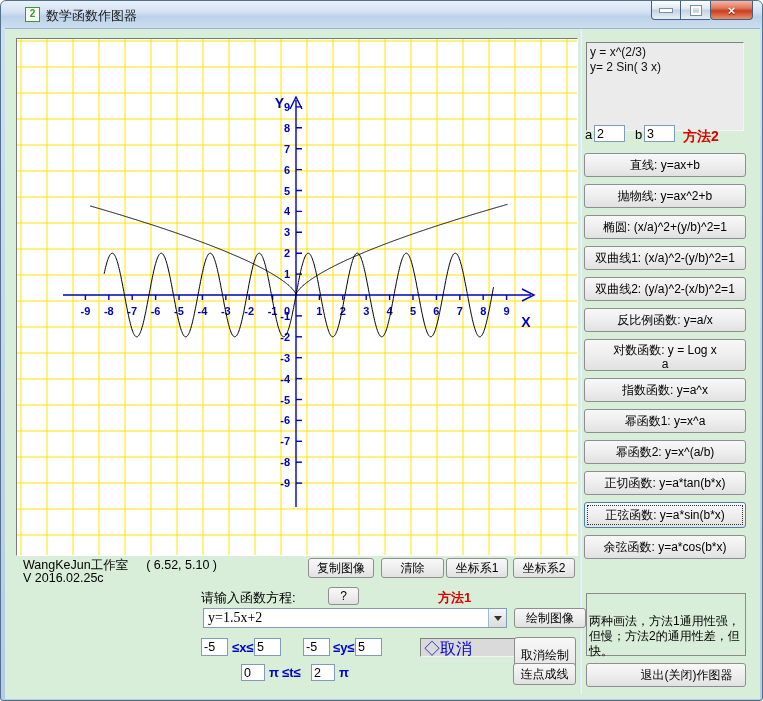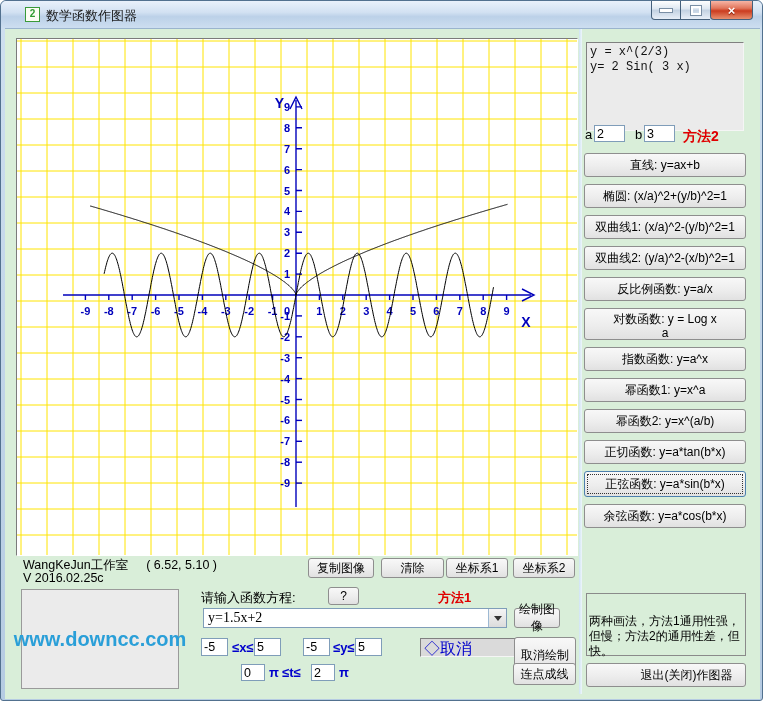--- a/index.html
+++ b/index.html
@@ -56,21 +56,21 @@
   .tri{width:0;height:0;border-left:4px solid transparent;border-right:4px solid transparent;
     border-top:5px solid #333;}
   .cancel-panel{position:absolute;left:392px;top:637px;width:111px;height:19px;background:#dadada;
     border:1px solid;border-color:#808080 #f5f5f5 #f5f5f5 #808080;box-sizing:border-box;
     font-size:16px;color:#0000cc;padding-left:3px;margin-left:27px;}
   .hint{position:absolute;left:386px;top:660px;width:124px;font-size:11.5px;line-height:13px;
     color:#000;text-align:center;white-space:nowrap;}
   
   .eqbox{position:absolute;left:585px;top:41px;width:158px;height:89px;background:#ebebeb;
     border:1px solid;border-color:#808080 #f5f5f5 #f5f5f5 #808080;box-sizing:border-box;
-    font-size:12px;color:#111;padding:2px 3px;line-height:15px;font-family:Liberation Mono, monospace;}
+    font-size:12px;color:#111;padding:2px 3px;line-height:15px;}
   .fnlist{position:absolute;left:583px;top:152px;width:162px;display:flex;flex-direction:column;gap:7px;}
   .fn-btn{box-sizing:border-box;width:162px;height:24px;background:linear-gradient(#f8f8f8,#ededed 55%,#e1e1e1);
     border:1px solid #8e8e8e;border-radius:3px;font-size:12px;font-family:inherit;color:#000;
     display:flex;flex-direction:column;align-items:center;justify-content:center;padding:0;cursor:default;}
   .fn-btn.tall{height:32px;}
   .fn-btn.focus26{height:26px;}
   .fn-btn.focused{border:1px solid #4d80ad;outline:1px dotted #333;outline-offset:-4px;}
   .fn-btn .l2{line-height:10px;font-size:12px;}
   .infobox{position:absolute;left:585px;top:592px;width:160px;height:63px;border:1px solid #8a8a8a;
     box-sizing:border-box;font-size:12px;line-height:15px;color:#000;padding:20px 2px;}
@@ -234,40 +234,37 @@
           <polyline points="73.1,166.9 73.5,167.1 74.0,167.2 74.5,167.3 75.0,167.5 75.4,167.6 75.9,167.7 76.4,167.9 76.8,168.0 77.3,168.1 77.8,168.3 78.2,168.4 78.7,168.5 79.2,168.7 79.6,168.8 80.1,169.0 80.6,169.1 81.0,169.2 81.5,169.4 82.0,169.5 82.4,169.6 82.9,169.8 83.4,169.9 83.8,170.0 84.3,170.2 84.8,170.3 85.2,170.5 85.7,170.6 86.2,170.7 86.7,170.9 87.1,171.0 87.6,171.2 88.1,171.3 88.5,171.4 89.0,171.6 89.5,171.7 89.9,171.8 90.4,172.0 90.9,172.1 91.3,172.3 91.8,172.4 92.3,172.5 92.7,172.7 93.2,172.8 93.7,173.0 94.1,173.1 94.6,173.2 95.1,173.4 95.5,173.5 96.0,173.7 96.5,173.8 96.9,173.9 97.4,174.1 97.9,174.2 98.4,174.4 98.8,174.5 99.3,174.6 99.8,174.8 100.2,174.9 100.7,175.1 101.2,175.2 101.6,175.4 102.1,175.5 102.6,175.6 103.0,175.8 103.5,175.9 104.0,176.1 104.4,176.2 104.9,176.3 105.4,176.5 105.8,176.6 106.3,176.8 106.8,176.9 107.2,177.1 107.7,177.2 108.2,177.4 108.6,177.5 109.1,177.6 109.6,177.8 110.1,177.9 110.5,178.1 111.0,178.2 111.5,178.4 111.9,178.5 112.4,178.6 112.9,178.8 113.3,178.9 113.8,179.1 114.3,179.2 114.7,179.4 115.2,179.5 115.7,179.7 116.1,179.8 116.6,180.0 117.1,180.1 117.5,180.3 118.0,180.4 118.5,180.5 118.9,180.7 119.4,180.8 119.9,181.0 120.3,181.1 120.8,181.3 121.3,181.4 121.8,181.6 122.2,181.7 122.7,181.9 123.2,182.0 123.6,182.2 124.1,182.3 124.6,182.5 125.0,182.6 125.5,182.8 126.0,182.9 126.4,183.1 126.9,183.2 127.4,183.4 127.8,183.5 128.3,183.7 128.8,183.8 129.2,184.0 129.7,184.1 130.2,184.3 130.6,184.4 131.1,184.6 131.6,184.7 132.0,184.9 132.5,185.0 133.0,185.2 133.5,185.3 133.9,185.5 134.4,185.6 134.9,185.8 135.3,185.9 135.8,186.1 136.3,186.2 136.7,186.4 137.2,186.5 137.7,186.7 138.1,186.8 138.6,187.0 139.1,187.1 139.5,187.3 140.0,187.5 140.5,187.6 140.9,187.8 141.4,187.9 141.9,188.1 142.3,188.2 142.8,188.4 143.3,188.5 143.7,188.7 144.2,188.8 144.7,189.0 145.2,189.2 145.6,189.3 146.1,189.5 146.6,189.6 147.0,189.8 147.5,189.9 148.0,190.1 148.4,190.2 148.9,190.4 149.4,190.6 149.8,190.7 150.3,190.9 150.8,191.0 151.2,191.2 151.7,191.4 152.2,191.5 152.6,191.7 153.1,191.8 153.6,192.0 154.0,192.1 154.5,192.3 155.0,192.5 155.4,192.6 155.9,192.8 156.4,192.9 156.9,193.1 157.3,193.3 157.8,193.4 158.3,193.6 158.7,193.8 159.2,193.9 159.7,194.1 160.1,194.2 160.6,194.4 161.1,194.6 161.5,194.7 162.0,194.9 162.5,195.1 162.9,195.2 163.4,195.4 163.9,195.5 164.3,195.7 164.8,195.9 165.3,196.0 165.7,196.2 166.2,196.4 166.7,196.5 167.1,196.7 167.6,196.9 168.1,197.0 168.6,197.2 169.0,197.4 169.5,197.5 170.0,197.7 170.4,197.9 170.9,198.0 171.4,198.2 171.8,198.4 172.3,198.5 172.8,198.7 173.2,198.9 173.7,199.0 174.2,199.2 174.6,199.4 175.1,199.5 175.6,199.7 176.0,199.9 176.5,200.1 177.0,200.2 177.4,200.4 177.9,200.6 178.4,200.7 178.8,200.9 179.3,201.1 179.8,201.2 180.3,201.4 180.7,201.6 181.2,201.8 181.7,201.9 182.1,202.1 182.6,202.3 183.1,202.5 183.5,202.6 184.0,202.8 184.5,203.0 184.9,203.2 185.4,203.3 185.9,203.5 186.3,203.7 186.8,203.9 187.3,204.0 187.7,204.2 188.2,204.4 188.7,204.6 189.1,204.7 189.6,204.9 190.1,205.1 190.5,205.3 191.0,205.5 191.5,205.6 192.0,205.8 192.4,206.0 192.9,206.2 193.4,206.4 193.8,206.5 194.3,206.7 194.8,206.9 195.2,207.1 195.7,207.3 196.2,207.5 196.6,207.6 197.1,207.8 197.6,208.0 198.0,208.2 198.5,208.4 199.0,208.6 199.4,208.7 199.9,208.9 200.4,209.1 200.8,209.3 201.3,209.5 201.8,209.7 202.2,209.9 202.7,210.0 203.2,210.2 203.7,210.4 204.1,210.6 204.6,210.8 205.1,211.0 205.5,211.2 206.0,211.4 206.5,211.6 206.9,211.8 207.4,211.9 207.9,212.1 208.3,212.3 208.8,212.5 209.3,212.7 209.7,212.9 210.2,213.1 210.7,213.3 211.1,213.5 211.6,213.7 212.1,213.9 212.5,214.1 213.0,214.3 213.5,214.5 213.9,214.7 214.4,214.9 214.9,215.1 215.4,215.3 215.8,215.5 216.3,215.7 216.8,215.9 217.2,216.1 217.7,216.3 218.2,216.5 218.6,216.7 219.1,216.9 219.6,217.1 220.0,217.3 220.5,217.5 221.0,217.7 221.4,217.9 221.9,218.1 222.4,218.3 222.8,218.5 223.3,218.7 223.8,219.0 224.2,219.2 224.7,219.4 225.2,219.6 225.6,219.8 226.1,220.0 226.6,220.2 227.1,220.4 227.5,220.6 228.0,220.9 228.5,221.1 228.9,221.3 229.4,221.5 229.9,221.7 230.3,221.9 230.8,222.2 231.3,222.4 231.7,222.6 232.2,222.8 232.7,223.0 233.1,223.3 233.6,223.5 234.1,223.7 234.5,223.9 235.0,224.2 235.5,224.4 235.9,224.6 236.4,224.8 236.9,225.1 237.3,225.3 237.8,225.5 238.3,225.8 238.8,226.0 239.2,226.2 239.7,226.5 240.2,226.7 240.6,226.9 241.1,227.2 241.6,227.4 242.0,227.6 242.5,227.9 243.0,228.1 243.4,228.4 243.9,228.6 244.4,228.9 244.8,229.1 245.3,229.3 245.8,229.6 246.2,229.8 246.7,230.1 247.2,230.3 247.6,230.6 248.1,230.9 248.6,231.1 249.0,231.4 249.5,231.6 250.0,231.9 250.5,232.1 250.9,232.4 251.4,232.7 251.9,232.9 252.3,233.2 252.8,233.5 253.3,233.7 253.7,234.0 254.2,234.3 254.7,234.5 255.1,234.8 255.6,235.1 256.1,235.4 256.5,235.7 257.0,235.9 257.5,236.2 257.9,236.5 258.4,236.8 258.9,237.1 259.3,237.4 259.8,237.7 260.3,238.0 260.7,238.3 261.2,238.6 261.7,238.9 262.2,239.2 262.6,239.5 263.1,239.8 263.6,240.2 264.0,240.5 264.5,240.8 265.0,241.1 265.4,241.5 265.9,241.8 266.4,242.1 266.8,242.5 267.3,242.8 267.8,243.2 268.2,243.5 268.7,243.9 269.2,244.3 269.6,244.7 270.1,245.0 270.6,245.4 271.0,245.8 271.5,246.2 272.0,246.6 272.4,247.1 272.9,247.5 273.4,247.9 273.9,248.4 274.3,248.9 274.8,249.3 275.3,249.8 275.7,250.4 276.2,250.9 276.7,251.5 277.1,252.1 277.6,252.8 278.1,253.6 278.5,254.5 279.0,256.0 279.5,254.5 279.9,253.6 280.4,252.8 280.9,252.1 281.3,251.5 281.8,250.9 282.3,250.4 282.7,249.8 283.2,249.3 283.7,248.9 284.1,248.4 284.6,247.9 285.1,247.5 285.6,247.1 286.0,246.6 286.5,246.2 287.0,245.8 287.4,245.4 287.9,245.0 288.4,244.7 288.8,244.3 289.3,243.9 289.8,243.5 290.2,243.2 290.7,242.8 291.2,242.5 291.6,242.1 292.1,241.8 292.6,241.5 293.0,241.1 293.5,240.8 294.0,240.5 294.4,240.2 294.9,239.8 295.4,239.5 295.8,239.2 296.3,238.9 296.8,238.6 297.3,238.3 297.7,238.0 298.2,237.7 298.7,237.4 299.1,237.1 299.6,236.8 300.1,236.5 300.5,236.2 301.0,235.9 301.5,235.7 301.9,235.4 302.4,235.1 302.9,234.8 303.3,234.5 303.8,234.3 304.3,234.0 304.7,233.7 305.2,233.5 305.7,233.2 306.1,232.9 306.6,232.7 307.1,232.4 307.5,232.1 308.0,231.9 308.5,231.6 309.0,231.4 309.4,231.1 309.9,230.9 310.4,230.6 310.8,230.3 311.3,230.1 311.8,229.8 312.2,229.6 312.7,229.3 313.2,229.1 313.6,228.9 314.1,228.6 314.6,228.4 315.0,228.1 315.5,227.9 316.0,227.6 316.4,227.4 316.9,227.2 317.4,226.9 317.8,226.7 318.3,226.5 318.8,226.2 319.2,226.0 319.7,225.8 320.2,225.5 320.7,225.3 321.1,225.1 321.6,224.8 322.1,224.6 322.5,224.4 323.0,224.2 323.5,223.9 323.9,223.7 324.4,223.5 324.9,223.3 325.3,223.0 325.8,222.8 326.3,222.6 326.7,222.4 327.2,222.2 327.7,221.9 328.1,221.7 328.6,221.5 329.1,221.3 329.5,221.1 330.0,220.9 330.5,220.6 330.9,220.4 331.4,220.2 331.9,220.0 332.4,219.8 332.8,219.6 333.3,219.4 333.8,219.2 334.2,219.0 334.7,218.7 335.2,218.5 335.6,218.3 336.1,218.1 336.6,217.9 337.0,217.7 337.5,217.5 338.0,217.3 338.4,217.1 338.9,216.9 339.4,216.7 339.8,216.5 340.3,216.3 340.8,216.1 341.2,215.9 341.7,215.7 342.2,215.5 342.6,215.3 343.1,215.1 343.6,214.9 344.1,214.7 344.5,214.5 345.0,214.3 345.5,214.1 345.9,213.9 346.4,213.7 346.9,213.5 347.3,213.3 347.8,213.1 348.3,212.9 348.7,212.7 349.2,212.5 349.7,212.3 350.1,212.1 350.6,211.9 351.1,211.8 351.5,211.6 352.0,211.4 352.5,211.2 352.9,211.0 353.4,210.8 353.9,210.6 354.3,210.4 354.8,210.2 355.3,210.0 355.8,209.9 356.2,209.7 356.7,209.5 357.2,209.3 357.6,209.1 358.1,208.9 358.6,208.7 359.0,208.6 359.5,208.4 360.0,208.2 360.4,208.0 360.9,207.8 361.4,207.6 361.8,207.5 362.3,207.3 362.8,207.1 363.2,206.9 363.7,206.7 364.2,206.5 364.6,206.4 365.1,206.2 365.6,206.0 366.0,205.8 366.5,205.6 367.0,205.5 367.5,205.3 367.9,205.1 368.4,204.9 368.9,204.7 369.3,204.6 369.8,204.4 370.3,204.2 370.7,204.0 371.2,203.9 371.7,203.7 372.1,203.5 372.6,203.3 373.1,203.2 373.5,203.0 374.0,202.8 374.5,202.6 374.9,202.5 375.4,202.3 375.9,202.1 376.3,201.9 376.8,201.8 377.3,201.6 377.7,201.4 378.2,201.2 378.7,201.1 379.2,200.9 379.6,200.7 380.1,200.6 380.6,200.4 381.0,200.2 381.5,200.1 382.0,199.9 382.4,199.7 382.9,199.5 383.4,199.4 383.8,199.2 384.3,199.0 384.8,198.9 385.2,198.7 385.7,198.5 386.2,198.4 386.6,198.2 387.1,198.0 387.6,197.9 388.0,197.7 388.5,197.5 389.0,197.4 389.4,197.2 389.9,197.0 390.4,196.9 390.9,196.7 391.3,196.5 391.8,196.4 392.3,196.2 392.7,196.0 393.2,195.9 393.7,195.7 394.1,195.5 394.6,195.4 395.1,195.2 395.5,195.1 396.0,194.9 396.5,194.7 396.9,194.6 397.4,194.4 397.9,194.2 398.3,194.1 398.8,193.9 399.3,193.8 399.7,193.6 400.2,193.4 400.7,193.3 401.1,193.1 401.6,192.9 402.1,192.8 402.6,192.6 403.0,192.5 403.5,192.3 404.0,192.1 404.4,192.0 404.9,191.8 405.4,191.7 405.8,191.5 406.3,191.4 406.8,191.2 407.2,191.0 407.7,190.9 408.2,190.7 408.6,190.6 409.1,190.4 409.6,190.2 410.0,190.1 410.5,189.9 411.0,189.8 411.4,189.6 411.9,189.5 412.4,189.3 412.8,189.2 413.3,189.0 413.8,188.8 414.3,188.7 414.7,188.5 415.2,188.4 415.7,188.2 416.1,188.1 416.6,187.9 417.1,187.8 417.5,187.6 418.0,187.5 418.5,187.3 418.9,187.1 419.4,187.0 419.9,186.8 420.3,186.7 420.8,186.5 421.3,186.4 421.7,186.2 422.2,186.1 422.7,185.9 423.1,185.8 423.6,185.6 424.1,185.5 424.5,185.3 425.0,185.2 425.5,185.0 426.0,184.9 426.4,184.7 426.9,184.6 427.4,184.4 427.8,184.3 428.3,184.1 428.8,184.0 429.2,183.8 429.7,183.7 430.2,183.5 430.6,183.4 431.1,183.2 431.6,183.1 432.0,182.9 432.5,182.8 433.0,182.6 433.4,182.5 433.9,182.3 434.4,182.2 434.8,182.0 435.3,181.9 435.8,181.7 436.2,181.6 436.7,181.4 437.2,181.3 437.7,181.1 438.1,181.0 438.6,180.8 439.1,180.7 439.5,180.5 440.0,180.4 440.5,180.3 440.9,180.1 441.4,180.0 441.9,179.8 442.3,179.7 442.8,179.5 443.3,179.4 443.7,179.2 444.2,179.1 444.7,178.9 445.1,178.8 445.6,178.6 446.1,178.5 446.5,178.4 447.0,178.2 447.5,178.1 447.9,177.9 448.4,177.8 448.9,177.6 449.4,177.5 449.8,177.4 450.3,177.2 450.8,177.1 451.2,176.9 451.7,176.8 452.2,176.6 452.6,176.5 453.1,176.3 453.6,176.2 454.0,176.1 454.5,175.9 455.0,175.8 455.4,175.6 455.9,175.5 456.4,175.4 456.8,175.2 457.3,175.1 457.8,174.9 458.2,174.8 458.7,174.6 459.2,174.5 459.6,174.4 460.1,174.2 460.6,174.1 461.1,173.9 461.5,173.8 462.0,173.7 462.5,173.5 462.9,173.4 463.4,173.2 463.9,173.1 464.3,173.0 464.8,172.8 465.3,172.7 465.7,172.5 466.2,172.4 466.7,172.3 467.1,172.1 467.6,172.0 468.1,171.8 468.5,171.7 469.0,171.6 469.5,171.4 469.9,171.3 470.4,171.2 470.9,171.0 471.3,170.9 471.8,170.7 472.3,170.6 472.8,170.5 473.2,170.3 473.7,170.2 474.2,170.0 474.6,169.9 475.1,169.8 475.6,169.6 476.0,169.5 476.5,169.4 477.0,169.2 477.4,169.1 477.9,169.0 478.4,168.8 478.8,168.7 479.3,168.5 479.8,168.4 480.2,168.3 480.7,168.1 481.2,168.0 481.6,167.9 482.1,167.7 482.6,167.6 483.0,167.5 483.5,167.3 484.0,167.2 484.5,167.1 484.9,166.9 485.4,166.8 485.9,166.6 486.3,166.5 486.8,166.4 487.3,166.2 487.7,166.1 488.2,166.0 488.7,165.8 489.1,165.7 489.6,165.6 490.1,165.4 490.5,165.3" fill="none" stroke="#000000" stroke-width="1"></polyline>
           <polyline points="87.1,234.8 87.6,232.6 88.1,230.6 88.5,228.7 89.0,226.8 89.5,225.1 89.9,223.4 90.4,221.9 90.9,220.5 91.3,219.3 91.8,218.1 92.3,217.2 92.7,216.3 93.2,215.6 93.7,215.0 94.1,214.6 94.6,214.3 95.1,214.2 95.5,214.2 96.0,214.4 96.5,214.7 96.9,215.2 97.4,215.9 97.9,216.6 98.4,217.5 98.8,218.6 99.3,219.8 99.8,221.1 100.2,222.5 100.7,224.1 101.2,225.8 101.6,227.5 102.1,229.4 102.6,231.4 103.0,233.5 103.5,235.6 104.0,237.9 104.4,240.2 104.9,242.5 105.4,244.9 105.8,247.3 106.3,249.8 106.8,252.3 107.2,254.8 107.7,257.3 108.2,259.8 108.6,262.3 109.1,264.8 109.6,267.2 110.1,269.6 110.5,271.9 111.0,274.2 111.5,276.4 111.9,278.6 112.4,280.7 112.9,282.6 113.3,284.5 113.8,286.3 114.3,288.0 114.7,289.5 115.2,291.0 115.7,292.3 116.1,293.5 116.6,294.5 117.1,295.4 117.5,296.2 118.0,296.8 118.5,297.3 118.9,297.6 119.4,297.8 119.9,297.8 120.3,297.7 120.8,297.4 121.3,297.0 121.8,296.4 122.2,295.7 122.7,294.8 123.2,293.8 123.6,292.7 124.1,291.4 124.6,290.0 125.0,288.5 125.5,286.9 126.0,285.1 126.4,283.3 126.9,281.3 127.4,279.3 127.8,277.1 128.3,274.9 128.8,272.7 129.2,270.4 129.7,268.0 130.2,265.5 130.6,263.1 131.1,260.6 131.6,258.1 132.0,255.6 132.5,253.1 133.0,250.6 133.5,248.1 133.9,245.7 134.4,243.3 134.9,240.9 135.3,238.6 135.8,236.3 136.3,234.2 136.7,232.1 137.2,230.1 137.7,228.1 138.1,226.3 138.6,224.6 139.1,223.0 139.5,221.5 140.0,220.2 140.5,218.9 140.9,217.9 141.4,216.9 141.9,216.1 142.3,215.4 142.8,214.9 143.3,214.5 143.7,214.3 144.2,214.2 144.7,214.3 145.2,214.5 145.6,214.9 146.1,215.4 146.6,216.1 147.0,216.9 147.5,217.8 148.0,218.9 148.4,220.1 148.9,221.5 149.4,222.9 149.8,224.5 150.3,226.2 150.8,228.1 151.2,230.0 151.7,232.0 152.2,234.1 152.6,236.3 153.1,238.5 153.6,240.8 154.0,243.2 154.5,245.6 155.0,248.0 155.4,250.5 155.9,253.0 156.4,255.5 156.9,258.0 157.3,260.5 157.8,263.0 158.3,265.4 158.7,267.9 159.2,270.3 159.7,272.6 160.1,274.9 160.6,277.1 161.1,279.2 161.5,281.2 162.0,283.2 162.5,285.0 162.9,286.8 163.4,288.4 163.9,290.0 164.3,291.4 164.8,292.6 165.3,293.8 165.7,294.8 166.2,295.6 166.7,296.4 167.1,296.9 167.6,297.4 168.1,297.7 168.6,297.8 169.0,297.8 169.5,297.6 170.0,297.3 170.4,296.8 170.9,296.2 171.4,295.4 171.8,294.5 172.3,293.5 172.8,292.3 173.2,291.0 173.7,289.6 174.2,288.0 174.6,286.4 175.1,284.6 175.6,282.7 176.0,280.7 176.5,278.7 177.0,276.5 177.4,274.3 177.9,272.0 178.4,269.7 178.8,267.3 179.3,264.9 179.8,262.4 180.3,259.9 180.7,257.4 181.2,254.9 181.7,252.4 182.1,249.9 182.6,247.4 183.1,245.0 183.5,242.6 184.0,240.2 184.5,238.0 184.9,235.7 185.4,233.6 185.9,231.5 186.3,229.5 186.8,227.6 187.3,225.8 187.7,224.1 188.2,222.6 188.7,221.1 189.1,219.8 189.6,218.6 190.1,217.6 190.5,216.7 191.0,215.9 191.5,215.2 192.0,214.8 192.4,214.4 192.9,214.2 193.4,214.2 193.8,214.3 194.3,214.6 194.8,215.0 195.2,215.6 195.7,216.3 196.2,217.1 196.6,218.1 197.1,219.2 197.6,220.5 198.0,221.9 198.5,223.4 199.0,225.0 199.4,226.7 199.9,228.6 200.4,230.5 200.8,232.6 201.3,234.7 201.8,236.9 202.2,239.1 202.7,241.5 203.2,243.8 203.7,246.3 204.1,248.7 204.6,251.2 205.1,253.7 205.5,256.2 206.0,258.7 206.5,261.2 206.9,263.7 207.4,266.1 207.9,268.5 208.3,270.9 208.8,273.2 209.3,275.5 209.7,277.7 210.2,279.8 210.7,281.8 211.1,283.7 211.6,285.5 212.1,287.3 212.5,288.9 213.0,290.4 213.5,291.7 213.9,293.0 214.4,294.1 214.9,295.0 215.4,295.9 215.8,296.5 216.3,297.1 216.8,297.5 217.2,297.7 217.7,297.8 218.2,297.7 218.6,297.5 219.1,297.2 219.6,296.7 220.0,296.0 220.5,295.2 221.0,294.3 221.4,293.2 221.9,292.0 222.4,290.6 222.8,289.2 223.3,287.6 223.8,285.9 224.2,284.1 224.7,282.2 225.2,280.2 225.6,278.1 226.1,275.9 226.6,273.7 227.1,271.4 227.5,269.0 228.0,266.6 228.5,264.2 228.9,261.7 229.4,259.2 229.9,256.7 230.3,254.2 230.8,251.7 231.3,249.2 231.7,246.7 232.2,244.3 232.7,241.9 233.1,239.6 233.6,237.3 234.1,235.1 234.5,233.0 235.0,230.9 235.5,229.0 235.9,227.1 236.4,225.3 236.9,223.7 237.3,222.2 237.8,220.8 238.3,219.5 238.8,218.3 239.2,217.3 239.7,216.4 240.2,215.7 240.6,215.1 241.1,214.7 241.6,214.4 242.0,214.2 242.5,214.2 243.0,214.4 243.4,214.7 243.9,215.1 244.4,215.7 244.8,216.5 245.3,217.4 245.8,218.4 246.2,219.6 246.7,220.9 247.2,222.3 247.6,223.8 248.1,225.5 248.6,227.3 249.0,229.1 249.5,231.1 250.0,233.1 250.5,235.3 250.9,237.5 251.4,239.8 251.9,242.1 252.3,244.5 252.8,246.9 253.3,249.4 253.7,251.9 254.2,254.4 254.7,256.9 255.1,259.4 255.6,261.9 256.1,264.4 256.5,266.8 257.0,269.2 257.5,271.6 257.9,273.9 258.4,276.1 258.9,278.3 259.3,280.3 259.8,282.3 260.3,284.2 260.7,286.0 261.2,287.7 261.7,289.3 262.2,290.8 262.6,292.1 263.1,293.3 263.6,294.3 264.0,295.3 264.5,296.1 265.0,296.7 265.4,297.2 265.9,297.6 266.4,297.7 266.8,297.8 267.3,297.7 267.8,297.4 268.2,297.0 268.7,296.5 269.2,295.8 269.6,295.0 270.1,294.0 270.6,292.9 271.0,291.6 271.5,290.2 272.0,288.7 272.4,287.1 272.9,285.4 273.4,283.6 273.9,281.6 274.3,279.6 274.8,277.5 275.3,275.3 275.7,273.0 276.2,270.7 276.7,268.4 277.1,265.9 277.6,263.5 278.1,261.0 278.5,258.5 279.0,256.0 279.5,253.5 279.9,251.0 280.4,248.5 280.9,246.1 281.3,243.6 281.8,241.3 282.3,239.0 282.7,236.7 283.2,234.5 283.7,232.4 284.1,230.4 284.6,228.4 285.1,226.6 285.6,224.9 286.0,223.3 286.5,221.8 287.0,220.4 287.4,219.1 287.9,218.0 288.4,217.0 288.8,216.2 289.3,215.5 289.8,215.0 290.2,214.6 290.7,214.3 291.2,214.2 291.6,214.3 292.1,214.4 292.6,214.8 293.0,215.3 293.5,215.9 294.0,216.7 294.4,217.7 294.9,218.7 295.4,219.9 295.8,221.2 296.3,222.7 296.8,224.3 297.3,226.0 297.7,227.8 298.2,229.7 298.7,231.7 299.1,233.7 299.6,235.9 300.1,238.1 300.5,240.4 301.0,242.8 301.5,245.2 301.9,247.6 302.4,250.1 302.9,252.6 303.3,255.1 303.8,257.6 304.3,260.1 304.7,262.6 305.2,265.1 305.7,267.5 306.1,269.9 306.6,272.2 307.1,274.5 307.5,276.7 308.0,278.9 308.5,280.9 309.0,282.9 309.4,284.7 309.9,286.5 310.4,288.2 310.8,289.7 311.3,291.1 311.8,292.4 312.2,293.6 312.7,294.6 313.2,295.5 313.6,296.3 314.1,296.9 314.6,297.3 315.0,297.6 315.5,297.8 316.0,297.8 316.4,297.6 316.9,297.3 317.4,296.9 317.8,296.3 318.3,295.6 318.8,294.7 319.2,293.7 319.7,292.5 320.2,291.2 320.7,289.8 321.1,288.3 321.6,286.7 322.1,284.9 322.5,283.0 323.0,281.1 323.5,279.0 323.9,276.9 324.4,274.7 324.9,272.4 325.3,270.1 325.8,267.7 326.3,265.3 326.7,262.8 327.2,260.3 327.7,257.8 328.1,255.3 328.6,252.8 329.1,250.3 329.5,247.8 330.0,245.4 330.5,243.0 330.9,240.6 331.4,238.3 331.9,236.1 332.4,233.9 332.8,231.8 333.3,229.8 333.8,227.9 334.2,226.1 334.7,224.4 335.2,222.8 335.6,221.4 336.1,220.0 336.6,218.8 337.0,217.7 337.5,216.8 338.0,216.0 338.4,215.3 338.9,214.8 339.4,214.5 339.8,214.3 340.3,214.2 340.8,214.3 341.2,214.5 341.7,214.9 342.2,215.5 342.6,216.1 343.1,217.0 343.6,217.9 344.1,219.0 344.5,220.3 345.0,221.6 345.5,223.1 345.9,224.7 346.4,226.5 346.9,228.3 347.3,230.2 347.8,232.2 348.3,234.3 348.7,236.5 349.2,238.8 349.7,241.1 350.1,243.5 350.6,245.9 351.1,248.3 351.5,250.8 352.0,253.3 352.5,255.8 352.9,258.3 353.4,260.8 353.9,263.3 354.3,265.7 354.8,268.2 355.3,270.5 355.8,272.9 356.2,275.1 356.7,277.3 357.2,279.4 357.6,281.5 358.1,283.4 358.6,285.3 359.0,287.0 359.5,288.6 360.0,290.1 360.4,291.5 360.9,292.8 361.4,293.9 361.8,294.9 362.3,295.7 362.8,296.4 363.2,297.0 363.7,297.4 364.2,297.7 364.6,297.8 365.1,297.8 365.6,297.6 366.0,297.2 366.5,296.8 367.0,296.1 367.5,295.3 367.9,294.4 368.4,293.4 368.9,292.2 369.3,290.9 369.8,289.4 370.3,287.9 370.7,286.2 371.2,284.4 371.7,282.5 372.1,280.5 372.6,278.4 373.1,276.3 373.5,274.0 374.0,271.8 374.5,269.4 374.9,267.0 375.4,264.6 375.9,262.1 376.3,259.6 376.8,257.1 377.3,254.6 377.7,252.1 378.2,249.6 378.7,247.1 379.2,244.7 379.6,242.3 380.1,240.0 380.6,237.7 381.0,235.5 381.5,233.3 382.0,231.3 382.4,229.3 382.9,227.4 383.4,225.6 383.8,224.0 384.3,222.4 384.8,221.0 385.2,219.7 385.7,218.5 386.2,217.5 386.6,216.6 387.1,215.8 387.6,215.2 388.0,214.7 388.5,214.4 389.0,214.2 389.4,214.2 389.9,214.3 390.4,214.6 390.9,215.1 391.3,215.6 391.8,216.4 392.3,217.2 392.7,218.2 393.2,219.4 393.7,220.6 394.1,222.0 394.6,223.6 395.1,225.2 395.5,227.0 396.0,228.8 396.5,230.8 396.9,232.8 397.4,234.9 397.9,237.1 398.3,239.4 398.8,241.7 399.3,244.1 399.7,246.6 400.2,249.0 400.7,251.5 401.1,254.0 401.6,256.5 402.1,259.0 402.6,261.5 403.0,264.0 403.5,266.4 404.0,268.8 404.4,271.2 404.9,273.5 405.4,275.7 405.8,277.9 406.3,280.0 406.8,282.0 407.2,283.9 407.7,285.8 408.2,287.5 408.6,289.1 409.1,290.5 409.6,291.9 410.0,293.1 410.5,294.2 411.0,295.1 411.4,295.9 411.9,296.6 412.4,297.1 412.8,297.5 413.3,297.7 413.8,297.8 414.3,297.7 414.7,297.5 415.2,297.1 415.7,296.6 416.1,295.9 416.6,295.1 417.1,294.1 417.5,293.1 418.0,291.8 418.5,290.5 418.9,289.0 419.4,287.4 419.9,285.7 420.3,283.9 420.8,281.9 421.3,279.9 421.7,277.8 422.2,275.7 422.7,273.4 423.1,271.1 423.6,268.7 424.1,266.3 424.5,263.9 425.0,261.4 425.5,258.9 426.0,256.4 426.4,253.9 426.9,251.4 427.4,248.9 427.8,246.5 428.3,244.0 428.8,241.6 429.2,239.3 429.7,237.1 430.2,234.9 430.6,232.7 431.1,230.7 431.6,228.7 432.0,226.9 432.5,225.1 433.0,223.5 433.4,222.0 433.9,220.6 434.4,219.3 434.8,218.2 435.3,217.2 435.8,216.3 436.2,215.6 436.7,215.0 437.2,214.6 437.7,214.3 438.1,214.2 438.6,214.2 439.1,214.4 439.5,214.7 440.0,215.2 440.5,215.8 440.9,216.6 441.4,217.5 441.9,218.5 442.3,219.7 442.8,221.0 443.3,222.5 443.7,224.0 444.2,225.7 444.7,227.5 445.1,229.4 445.6,231.3 446.1,233.4 446.5,235.6 447.0,237.8 447.5,240.1 447.9,242.4 448.4,244.8 448.9,247.2 449.4,249.7 449.8,252.2 450.3,254.7 450.8,257.2 451.2,259.7 451.7,262.2 452.2,264.7 452.6,267.1 453.1,269.5 453.6,271.8 454.0,274.1 454.5,276.4 455.0,278.5 455.4,280.6 455.9,282.6 456.4,284.5 456.8,286.2 457.3,287.9 457.8,289.5 458.2,290.9 458.7,292.2 459.2,293.4 459.6,294.5 460.1,295.4 460.6,296.1 461.1,296.8 461.5,297.3 462.0,297.6 462.5,297.8 462.9,297.8 463.4,297.7 463.9,297.4 464.3,297.0 464.8,296.4 465.3,295.7 465.7,294.8 466.2,293.9 466.7,292.7 467.1,291.5 467.6,290.1 468.1,288.6 468.5,286.9 469.0,285.2 469.5,283.3 469.9,281.4 470.4,279.4 470.9,277.2 471.3,275.0 471.8,272.8 472.3,270.4 472.8,268.1 473.2,265.6 473.7,263.2 474.2,260.7 474.6,258.2 475.1,255.7 475.6,253.2 476.0,250.7 476.5,248.2" fill="none" stroke="#000000" stroke-width="1"></polyline>
         </g>
     </svg>
   </div>
 
   <div class="status" style="left:22px;top:556px;">
     <span>WangKeJun工作室</span><span class="coords">( 6.52,  5.10 )</span>
   </div>
   <div class="status" style="left:22px;top:570px;">V 2016.02.25c</div>
-  <div class="wmbox">
-    <span class="wm">www.downcc.com</span>
-  </div>
 
   <button class="btn" style="left:307px;top:557px;width:66px;height:20px;">复制图像</button>
   <button class="btn" style="left:380px;top:557px;width:63px;height:20px;">清除</button>
   <button class="btn" style="left:445px;top:557px;width:62px;height:20px;">坐标系1</button>
   <button class="btn" style="left:512px;top:557px;width:62px;height:20px;">坐标系2</button>
 
   <div class="lbl" style="left:200px;top:588px;">请输入函数方程:</div>
   <button class="btn" style="left:327px;top:586px;width:31px;height:18px;">?</button>
   <div class="lbl red" style="left:437px;top:588px;">方法1</div>
 
   <div class="combo">
     <div class="combo-text">y=1.5x+2</div>
     <div class="combo-btn">
         <span class="tri"></span>
       </div>
   </div>
-  <button class="btn" style="left:513px;top:607px;width:46px;height:20px;text-align:center;">绘制图像</button>
+  <button class="btn" style="left:513px;top:607px;width:72px;height:20px;text-align:center;">绘制图像</button>
 
   <input class="tbox" style="left: 200px; top: 637px; width: 27px; height: 18px;" value="-5">
   <div class="lbl blue" style="left:231px;top:639px;">≤x≤</div>
   <input class="tbox" style="left: 253px; top: 637px; width: 27px; height: 18px;" value="5">
   <input class="tbox" style="left: 302px; top: 637px; width: 27px; height: 18px;" value="-5">
   <div class="lbl blue" style="left:332px;top:639px;">≤y≤</div>
   <input class="tbox" style="left: 354px; top: 637px; width: 27px; height: 18px;" value="5">
   <div class="cancel-panel">◇取消</div>
   <button class="btn" style="left:513px;top:636px;width:62px;height:36px;">取消绘制</button>
 
@@ -287,20 +284,23 @@
   <input class="tbox" style="left: 593px; top: 124px; width: 31px; height: 17px;" value="2">
   <span class="lbl" style="left:634px;top:126px;">b</span>
   <input class="tbox" style="left: 643px; top: 124px; width: 31px; height: 17px;" value="3">
   <span class="lbl red" style="left:682px;top:127px;font-size:14px;">方法2</span>
 
   <div class="fnlist" id="fn-list">
       <button class="fn-btn">
         <span>直线: y=ax+b</span>
       </button>
       <button class="fn-btn">
+        <span>抛物线: y=ax^2+b</span>
+      </button>
+      <button class="fn-btn">
         <span>椭圆: (x/a)^2+(y/b)^2=1</span>
       </button>
       <button class="fn-btn">
         <span>双曲线1: (x/a)^2-(y/b)^2=1</span>
       </button>
       <button class="fn-btn">
         <span>双曲线2: (y/a)^2-(x/b)^2=1</span>
       </button>
       <button class="fn-btn">
         <span>反比例函数: y=a/x</span>

